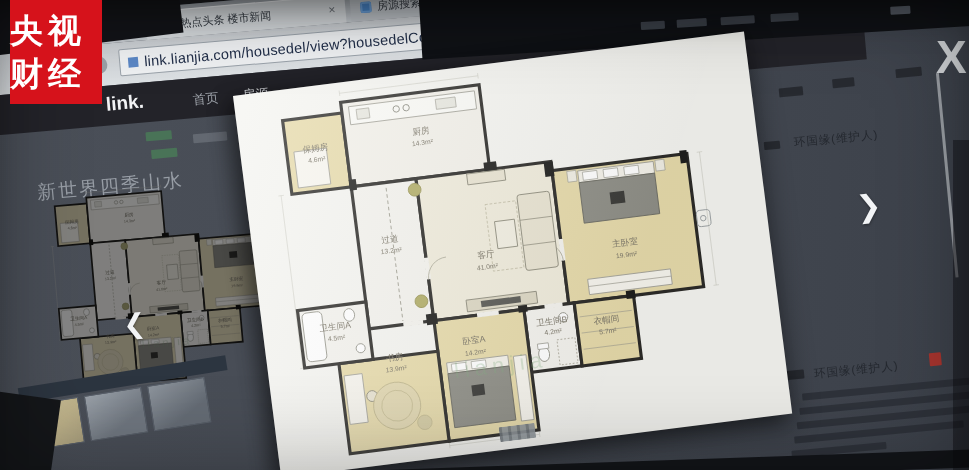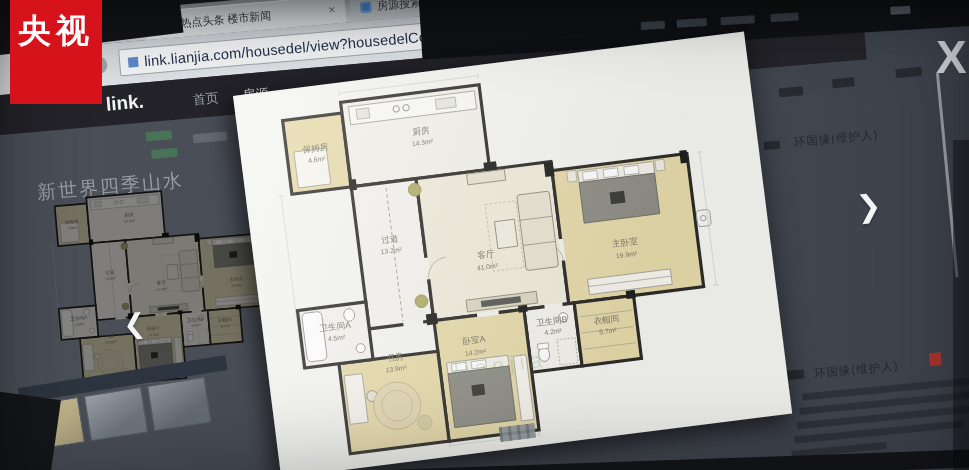--- a/index.html
+++ b/index.html
@@ -77,21 +77,21 @@
             box-shadow:0 10px 28px rgba(0,0,0,.45),-10px 4px 18px rgba(0,0,0,.28);}
   .lightbox::after{content:"";position:absolute;inset:0;
             background:linear-gradient(115deg,rgba(255,255,255,.25),rgba(0,0,0,.05) 70%);pointer-events:none;}
   .plan-svg{position:absolute;left:28px;top:5px;}
   .scale-badge{position:absolute;left:222px;top:362px;width:36px;height:15px;background:#8f969b;
                border-radius:1px;background-image:linear-gradient(90deg,#6e757b 0 3px,transparent 3px 8px);
                background-size:9px 100%;opacity:.9;}
   svg text{font-family:"Liberation Sans","DejaVu Sans",sans-serif;}
   
   .cctv-logo{position:absolute;left:10px;top:0;width:92px;height:104px;background:#d6121b;z-index:8;
-             color:#fff;font-weight:900;font-size:33px;line-height:1.3;text-align:center;
+             color:#fff;font-weight:900;font-size:33px;line-height:1.3;text-align:left;
              letter-spacing:5px;padding-top:10px;box-sizing:border-box;}
   .x-mark{position:absolute;left:936px;top:30px;font-size:46px;font-weight:bold;color:#dfe2e5;
           z-index:7;opacity:.92;}
   .vignette{position:absolute;inset:0;z-index:7;pointer-events:none;
             box-shadow:inset 0 0 90px rgba(0,0,0,.30), inset 0 25px 40px -20px rgba(0,0,0,.5);}
 </style>
 </head>
 <body>
 
 <svg width="0" height="0" style="position:absolute" aria-hidden="true">
@@ -295,15 +295,16 @@
     </div>
 
     <div class="bottom-strip"></div>
     <div class="corner-bl"></div>
     <div class="right-shade"></div>
   </div>
 
   <div class="x-mark">X</div>
   <div class="cctv-logo">
     <div>央视</div>
+    <div>财经</div>
   </div>
   <div class="vignette"></div>
 </div>
 
 </body></html>

